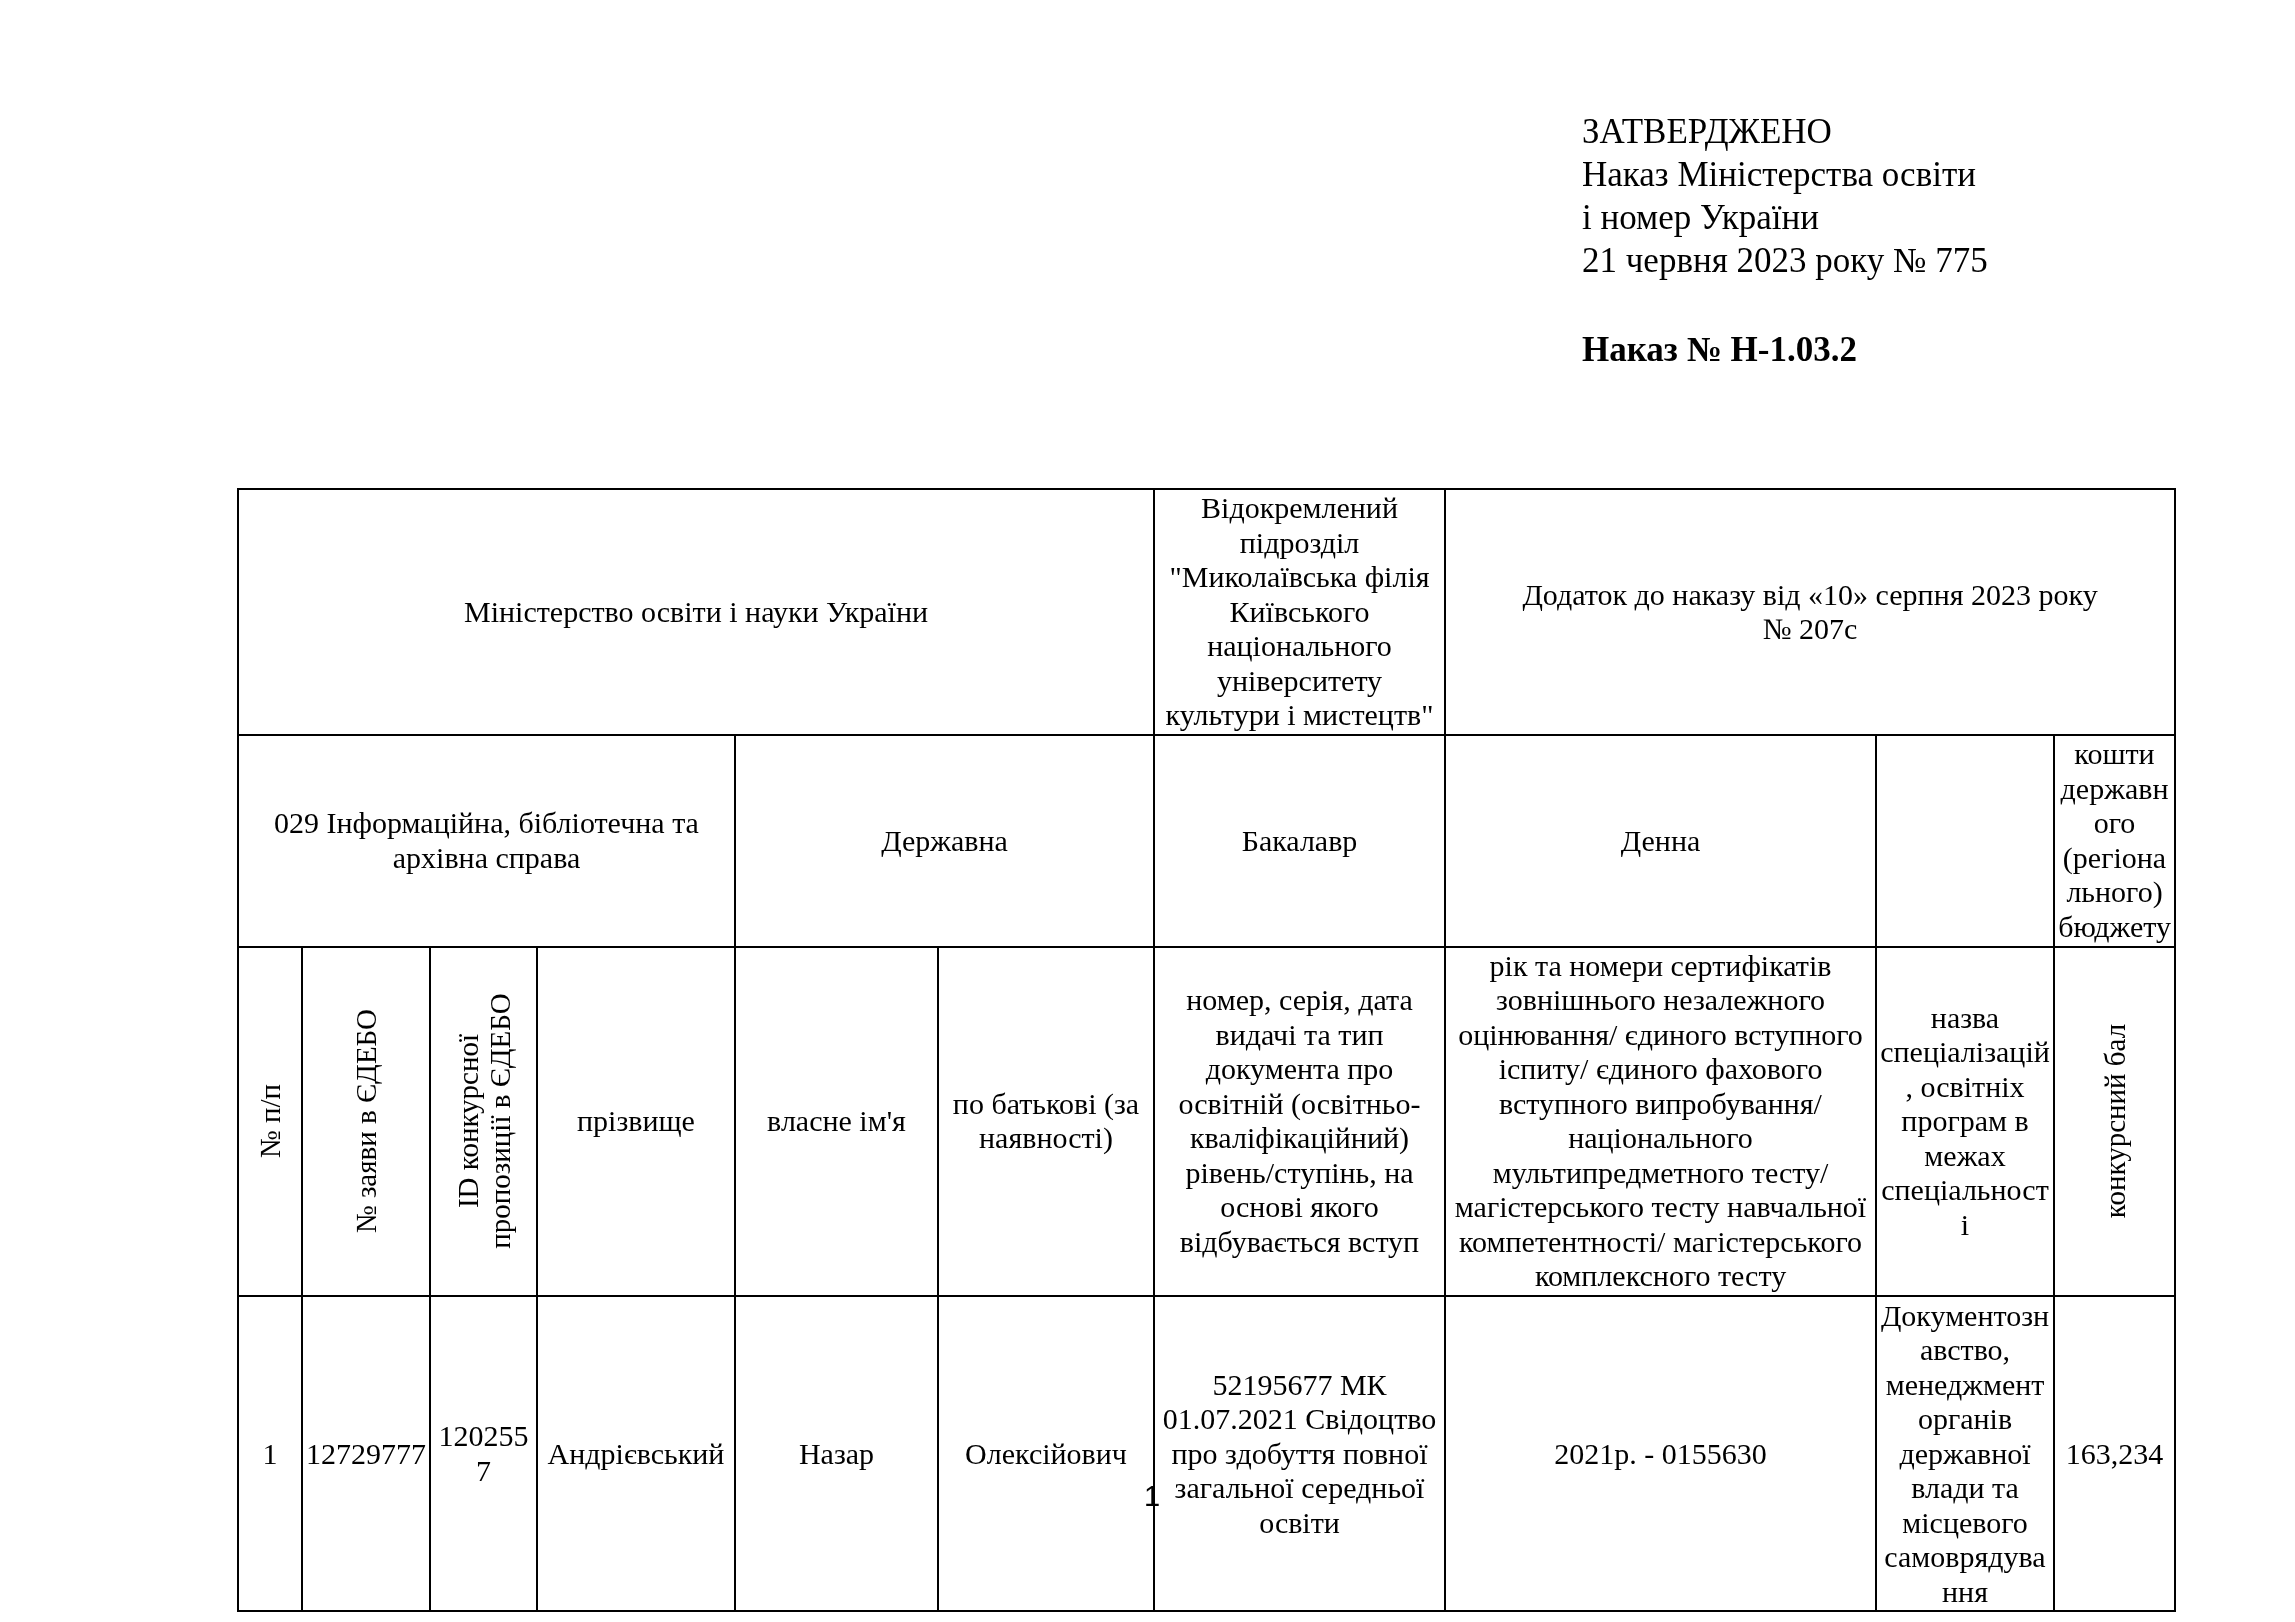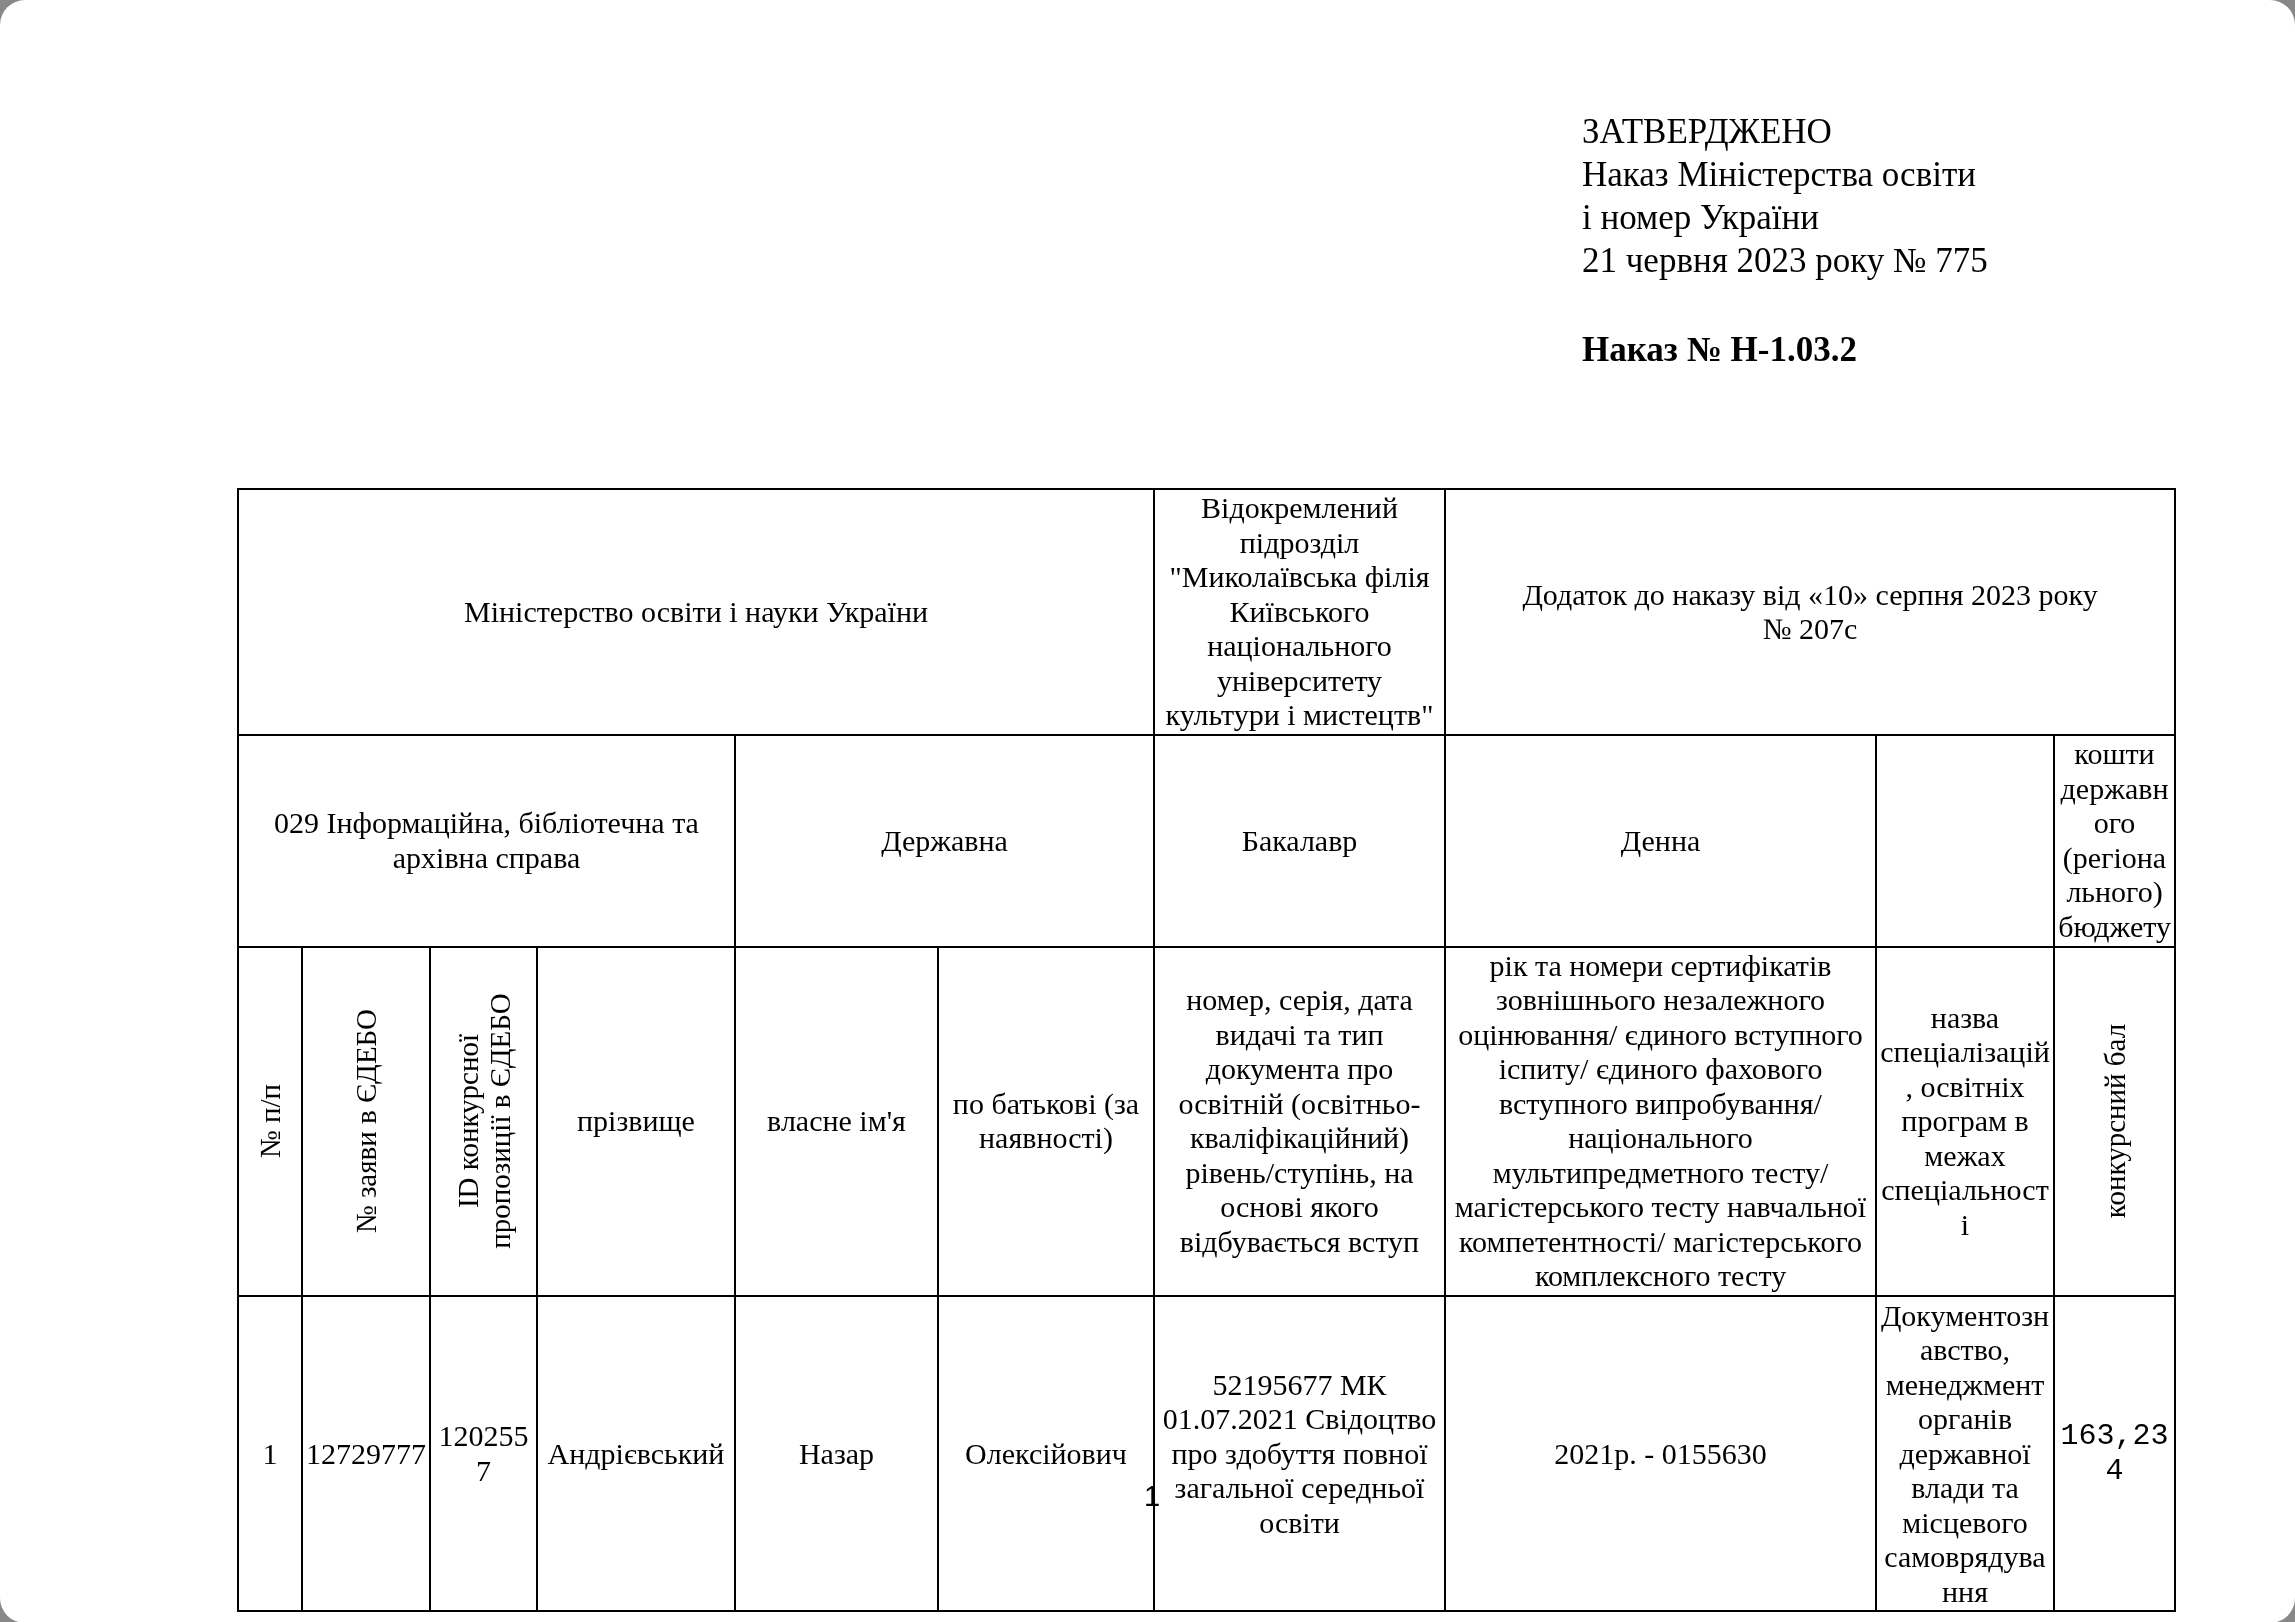--- a/index.html
+++ b/index.html
@@ -3,21 +3,20 @@
 <meta charset="utf-8">
 <style>
   html,body{margin:0;padding:0;background:#888;}
   #page{
     position:relative;
     width:2295px;height:1623px;
     background:#ffffff;
     font-family:"Liberation Serif", serif;
     color:#000;
     overflow:hidden;
-    border-radius:25px;
   }
   
   .approval{
     position:absolute;left:1582px;top:110px;
     font-size:35px;line-height:43px;white-space:nowrap;
   }
   .form-label{
     position:absolute;left:1582px;top:330px;
     font-size:35px;font-weight:bold;white-space:nowrap;
   }
@@ -54,21 +53,21 @@
   td.vcell .rot{
     position:absolute;top:50%;left:50%;
     transform:translate(-50%,-50%) rotate(-90deg);
     text-align:center;font-size:29px;line-height:1.12;
   }
   .rot.w-narrow{width:301px;}
   .rot.w-wrap{width:311px;}
   
   td.d-top{vertical-align:top;text-align:left;margin-left:24px;}
   td.d-doc{vertical-align:top;text-align:left;font-size:26px;}
-  td.d-score{vertical-align:top;text-align:center;font-family:Liberation Mono, monospace;}
+  td.d-score{vertical-align:top;text-align:center;}
   td.d-mid{vertical-align:middle;text-align:center;}
   .page-num{
     position:absolute;left:1144px;top:1480px;
     font-size:29px;font-family:"Liberation Sans", sans-serif;
   }
 </style>
 </head>
 <body>
 
 <div id="page">

